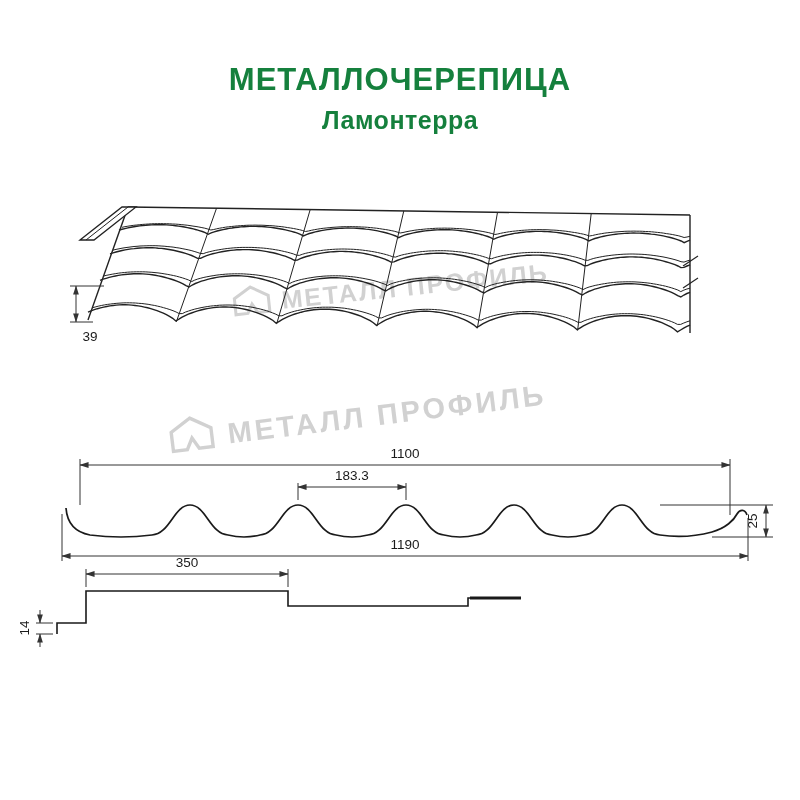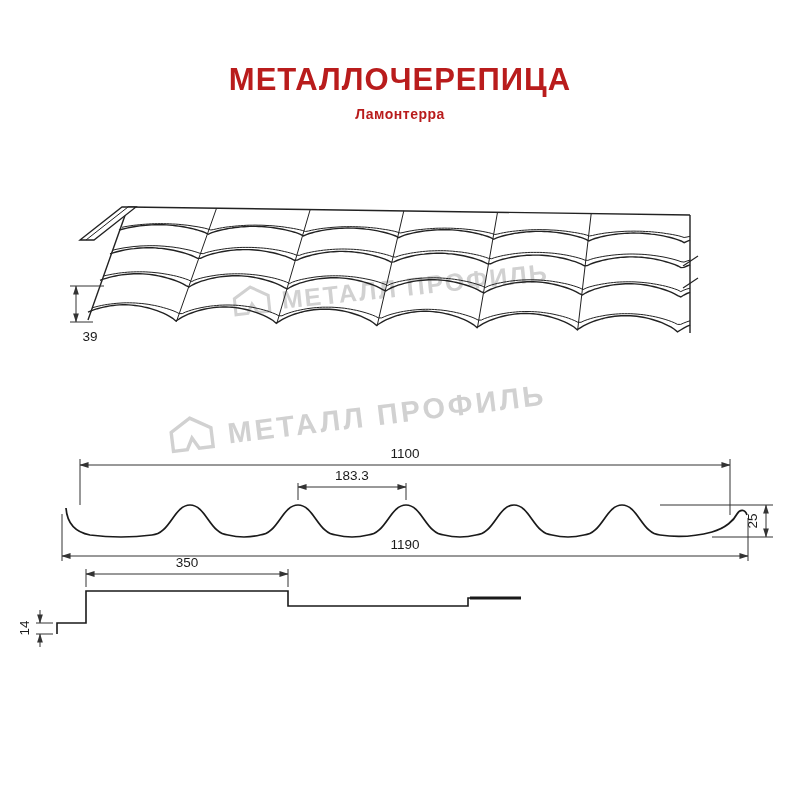--- a/index.html
+++ b/index.html
@@ -1,22 +1,22 @@
 <!DOCTYPE html>
 <html><head>
 <meta charset="utf-8">
 <style>
   html,body{margin:0;padding:0;}
   body{
     width:800px;height:800px;position:relative;background:#ffffff;
     font-family:"Liberation Sans","DejaVu Sans",sans-serif;overflow:hidden;
   }
-  .header{position:absolute;top:62px;left:0;right:0;text-align:center;color:#b91c1c;}
+  .header{position:absolute;top:62px;left:0;right:0;text-align:center;color:#15803d;}
   .header h1{margin:0;font-size:31px;font-weight:700;letter-spacing:1px;}
-  .header h2{margin:8px 0 0 0;font-size:14px;font-weight:700;letter-spacing:0.5px;}
+  .header h2{margin:8px 0 0 0;font-size:25px;font-weight:700;letter-spacing:0.5px;}
   svg{position:absolute;top:0;left:0;}
   .dim-label{font-size:13.5px;fill:#1a1a1a;}
   .wm-text{font-weight:700;}
 </style>
 </head>
 <body>
 
 <div class="header">
   <h1>МЕТАЛЛОЧЕРЕПИЦА</h1>
   <h2>Ламонтерра</h2>

